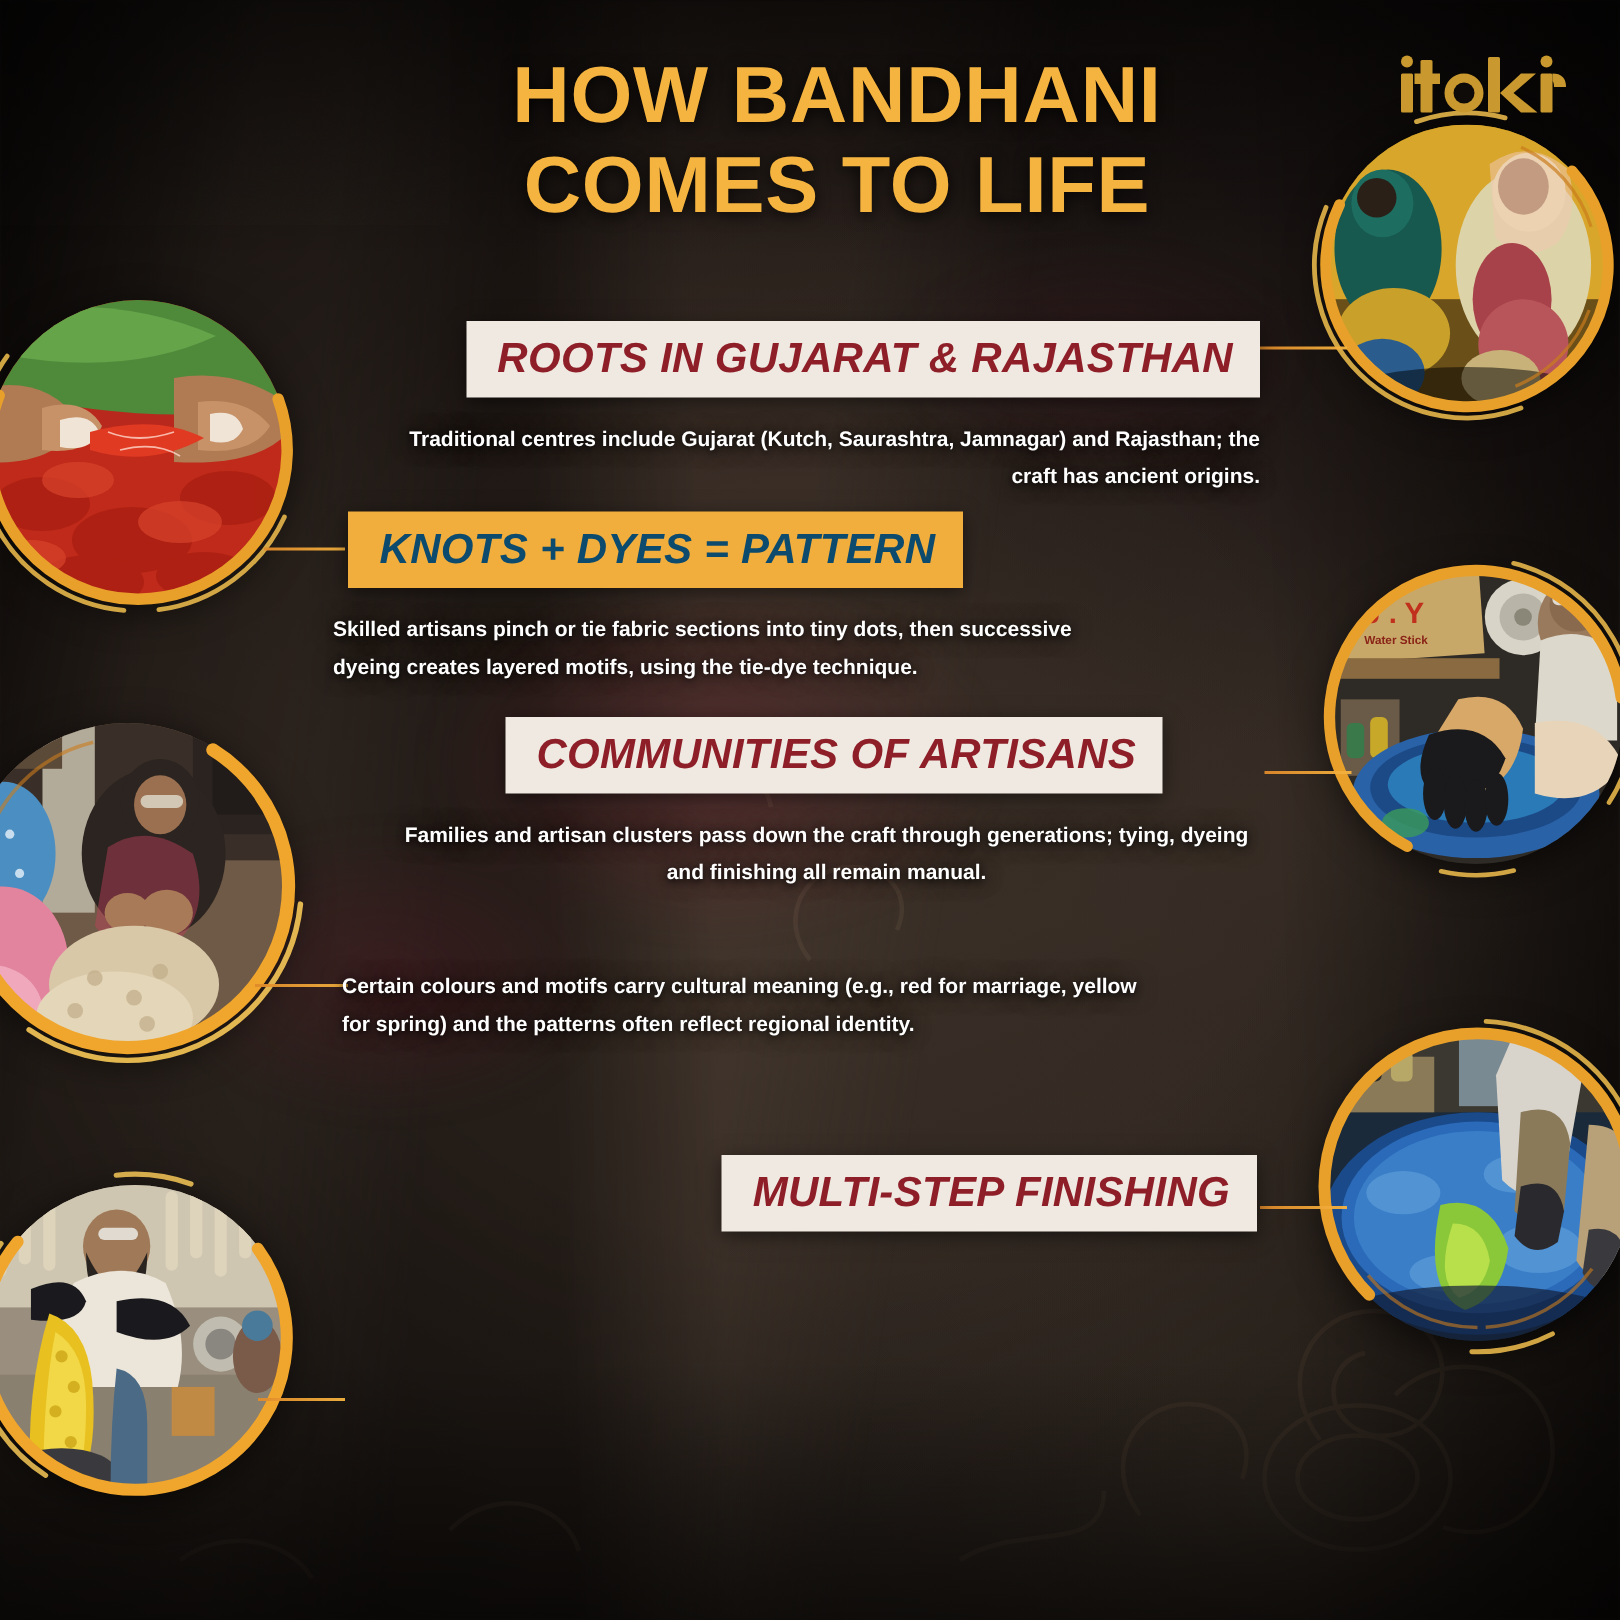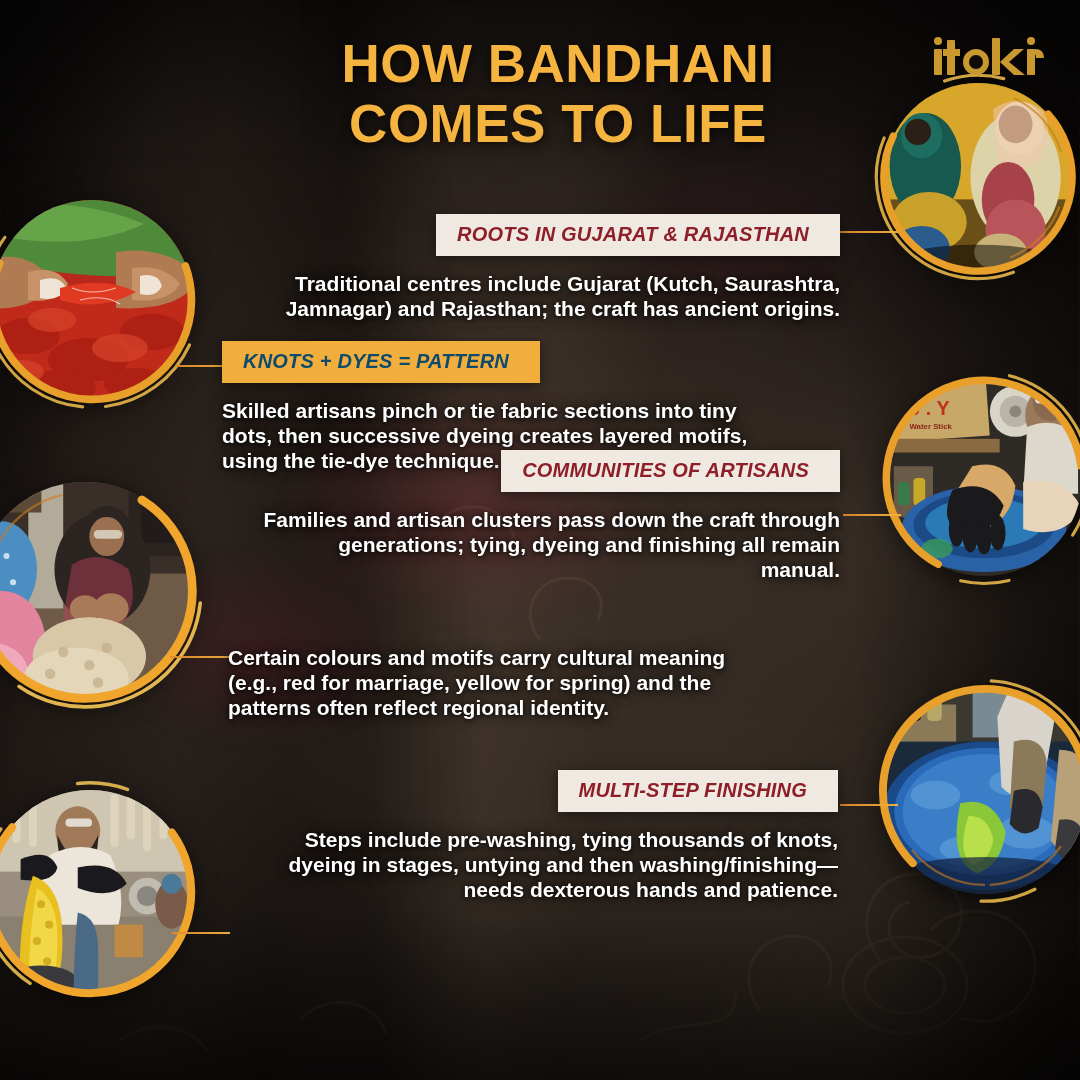--- a/index.html
+++ b/index.html
@@ -79,30 +79,31 @@
     box-shadow:0 6px 26px rgba(0,0,0,.62);
   }
   .photo .ring { position:absolute; inset:-13px; pointer-events:none; }
   .ph-img { position:absolute; inset:0; }
 
   
   .sec { position:absolute; z-index:5; }
   .hdr {
     display:inline-block;
     font-style:italic; font-weight:bold;
-    font-size:20px; letter-spacing:.2px;
-    padding:9px 31px 10px 21px;
+    font-size:28px; letter-spacing:.2px;
+    padding:9px 18px 10px 21px;
     white-space:nowrap;
     box-shadow:0 3px 12px rgba(0,0,0,.5);
+    margin-left:10px;
   }
   .hdr.cream { background:#EFE9E1; color:#8E1F28; }
   .hdr.amber { background:#F2AE3C; color:#0c4a6e; }
   .body {
     margin-top:15px;
-    font-size:21px; line-height:25px;
+    font-size:14px; line-height:25px;
     font-weight:bold; color:#FFFFFF;
     text-shadow:0 1px 5px rgba(0,0,0,.88), 0 0 14px rgba(0,0,0,.6);
   }
   .ta-r { text-align:right; }
   .ta-l { text-align:left; }
 
   .conn {
     position:absolute; height:2px;
     background:linear-gradient(90deg,#E08A2A,#F5B33F);
     z-index:4; opacity:.95;
@@ -406,28 +407,27 @@
 <div class="sec ta-r" style="left:260px; top:214px; width:580px;">
   <div class="hdr cream">ROOTS IN GUJARAT &amp; RAJASTHAN</div>
   <div class="body">Traditional centres include Gujarat (Kutch, Saurashtra, Jamnagar) and Rajasthan; the craft has ancient origins.</div>
 </div>
 
 <div class="sec ta-l" style="left:222px; top:341px; width:540px;">
   <div class="hdr amber">KNOTS + DYES = PATTERN</div>
   <div class="body">Skilled artisans pinch or tie fabric sections into tiny dots, then successive dyeing creates layered motifs, using the tie-dye technique.</div>
 </div>
 
-<div class="sec ta-r" style="left:262px; top:450px; width:578px;">
+<div class="sec ta-r" style="left:262px; top:478px; width:578px;text-align:center;">
   <div class="hdr cream">COMMUNITIES OF ARTISANS</div>
   <div class="body">Families and artisan clusters pass down the craft through generations; tying, dyeing and finishing all remain manual.</div>
 </div>
 
 <div class="sec ta-l" style="left:228px; top:630px; width:545px;">
   <div class="body">Certain colours and motifs carry cultural meaning (e.g., red for marriage, yellow for spring) and the patterns often reflect regional identity.</div>
 </div>
 
 <div class="sec ta-r" style="left:270px; top:770px; width:568px;">
   <div class="hdr cream">MULTI-STEP FINISHING</div>
-  <div class="body">Steps include pre-washing, tying thousands of knots, dyeing in stages, untying and then washing/finishing—needs dexterous hands and patience.</div>
 </div>
 
 <div class="sec ta-l" style="left:228px; top:905px; width:560px;">
 </div>
 
 </body></html>

